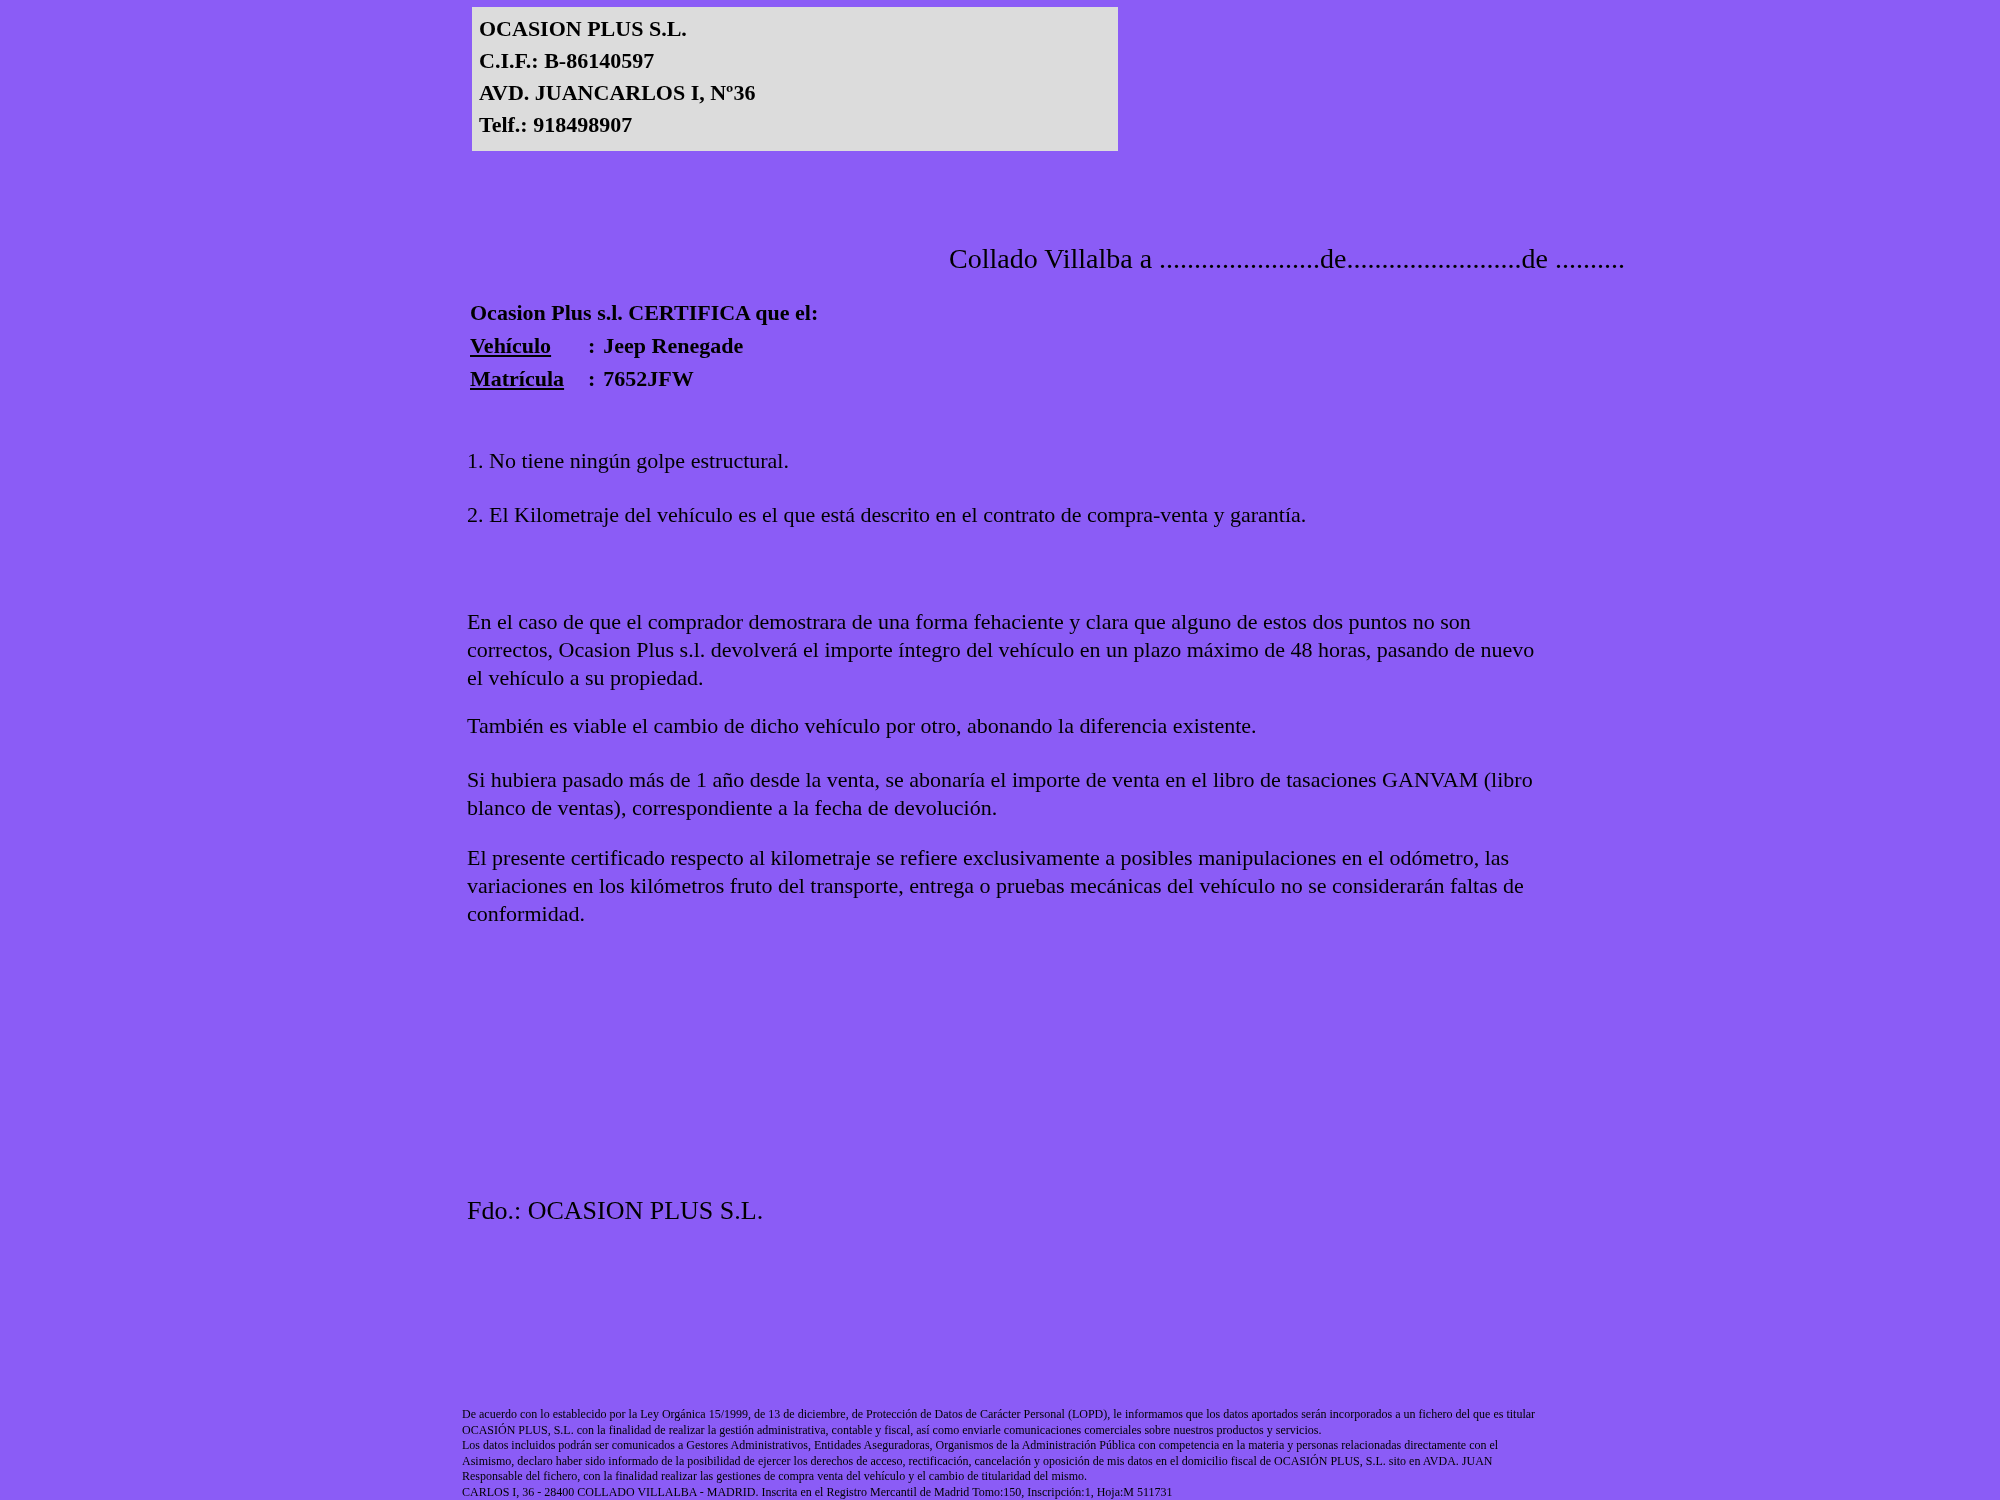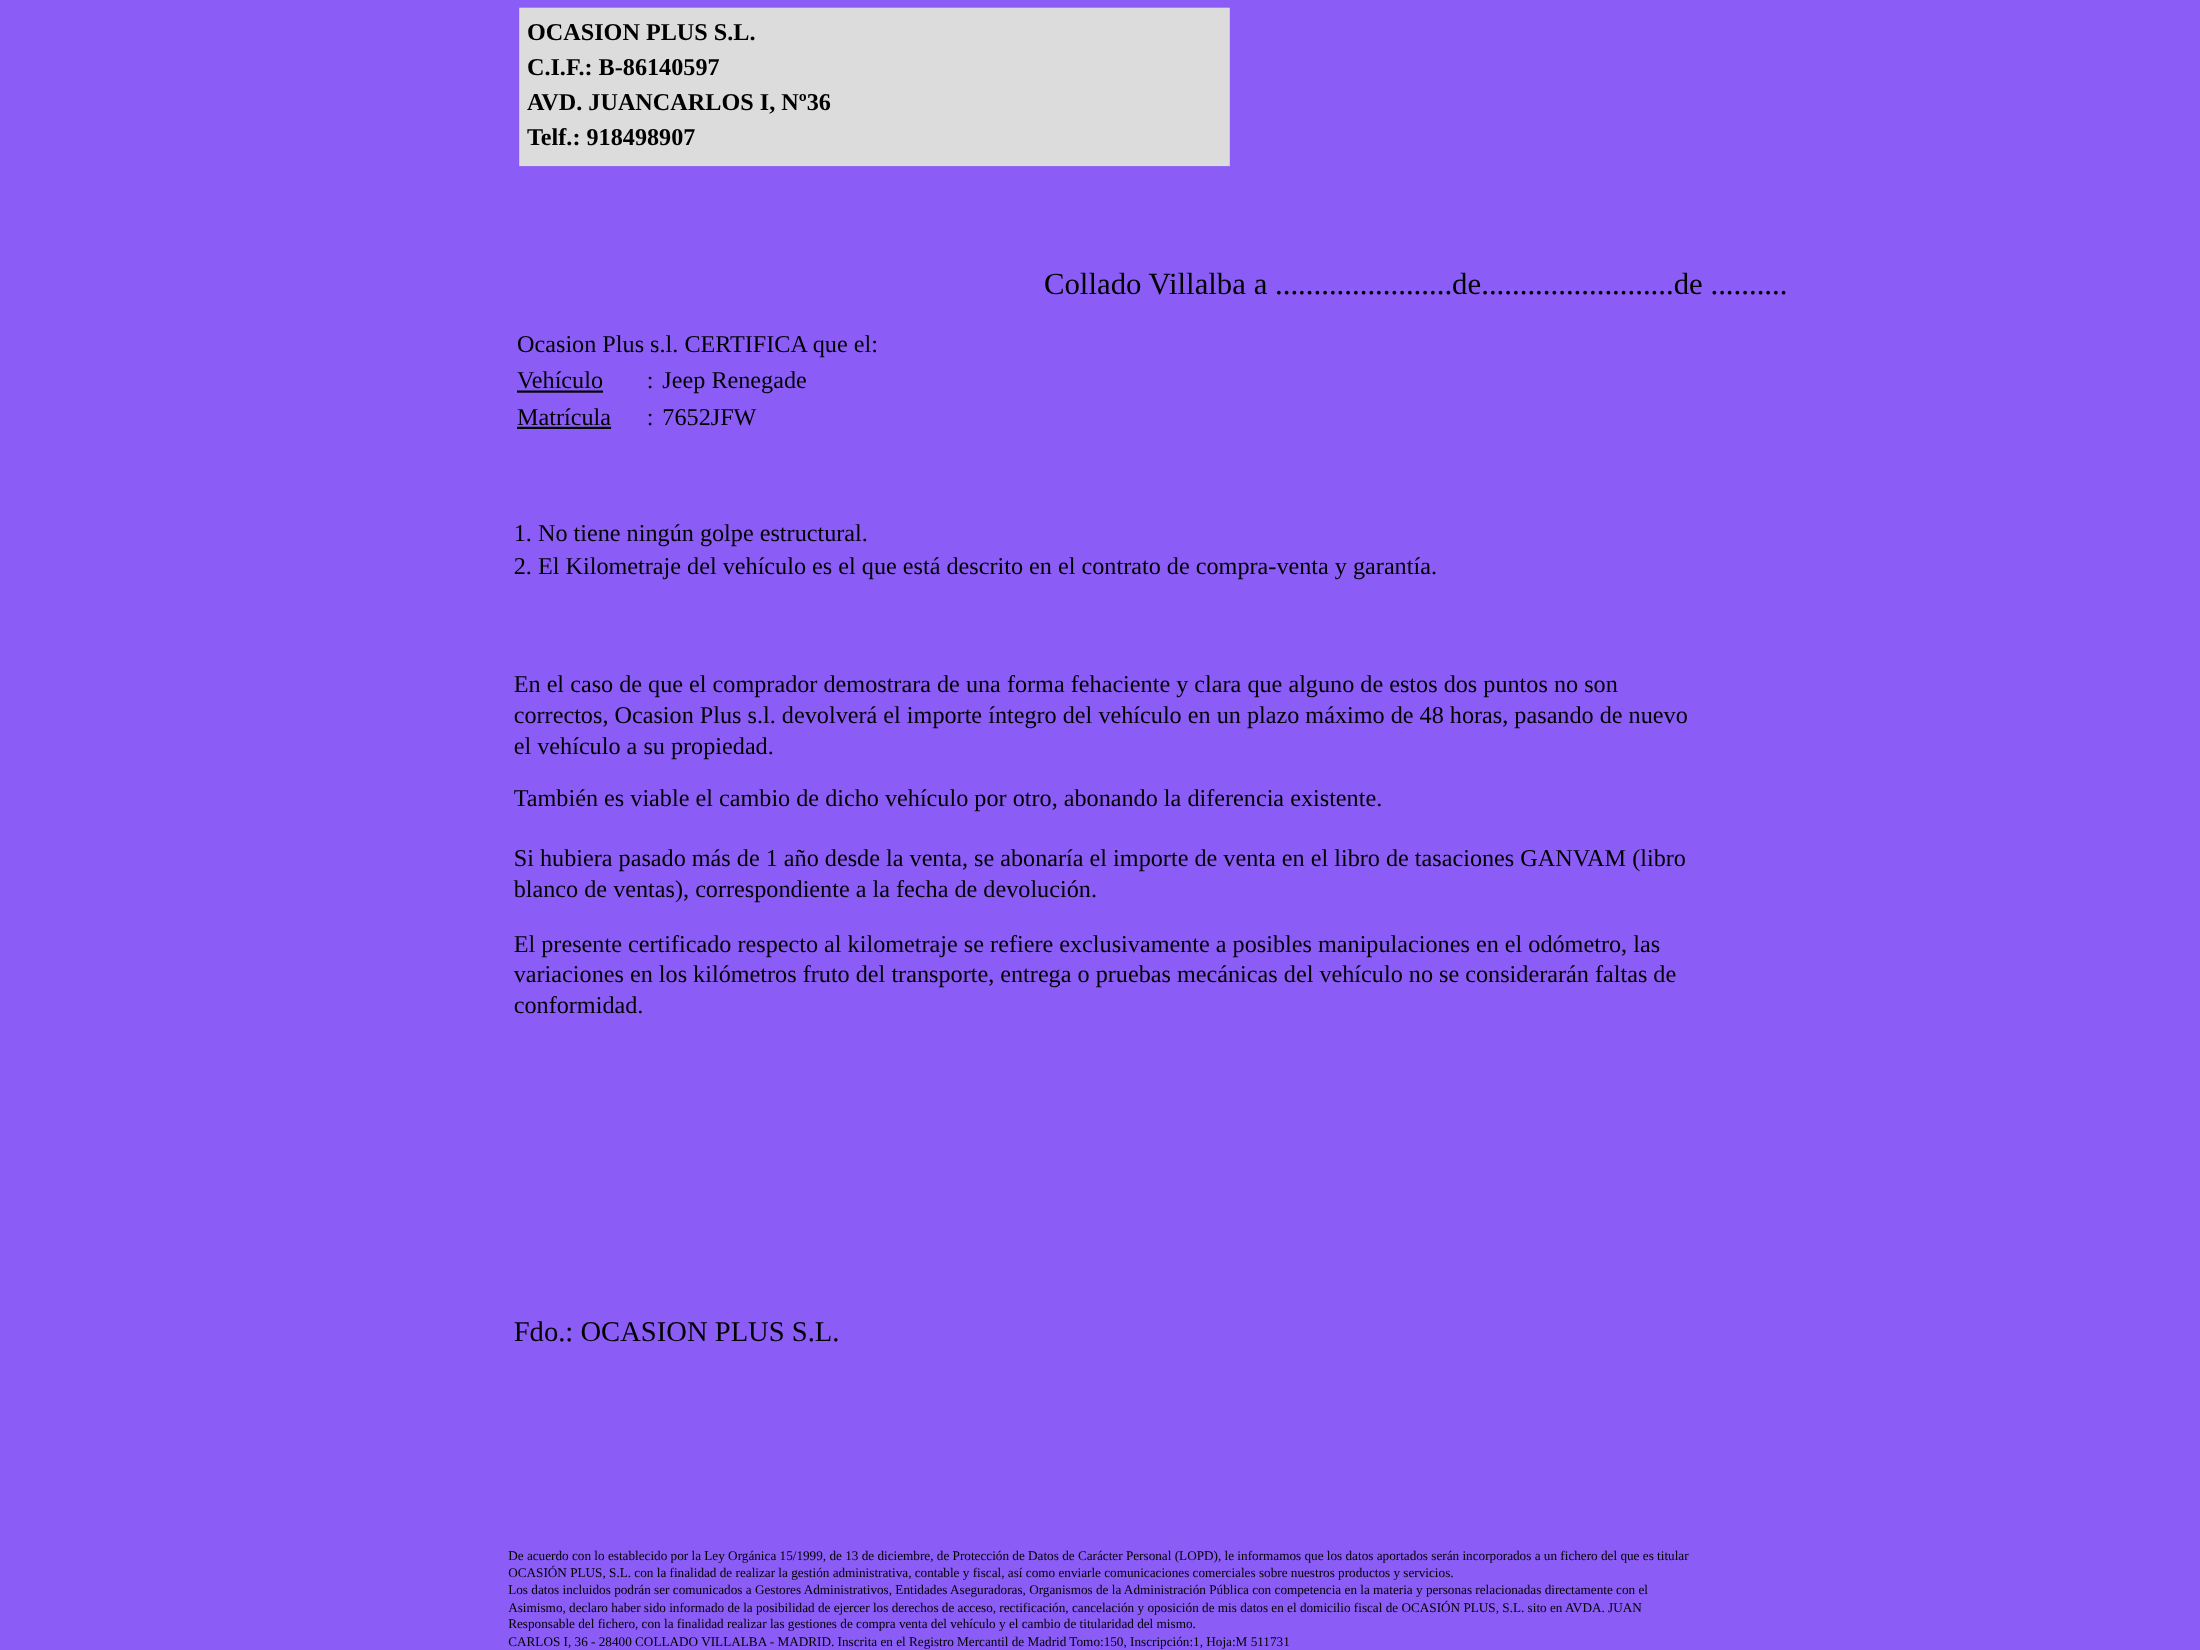--- a/index.html
+++ b/index.html
@@ -38,29 +38,30 @@
     font-size: 28px;
     white-space: nowrap;
   }
 
   
   .certify {
     position: absolute;
     left: 470px;
     top: 296px;
     font-size: 22px;
+    font-weight: bold;
   }
   .certify .row { line-height: 33px; white-space: nowrap; }
   .field-label-wrap { display: inline-block; width: 118px; }
   .field-label { text-decoration: underline; }
   .field-sep { margin-right: 8px; }
 
   
   .point { position: absolute; left: 467px; font-size: 22px; white-space: nowrap; }
-  .point-1 { top: 448px; margin-top: 24px; }
+  .point-1 { top: 448px; }
   .point-2 { top: 502px; }
 
   
   .para {
     position: absolute;
     left: 467px;
     width: 1078px;
     font-size: 22px;
     line-height: 28px;
     text-align: left;

